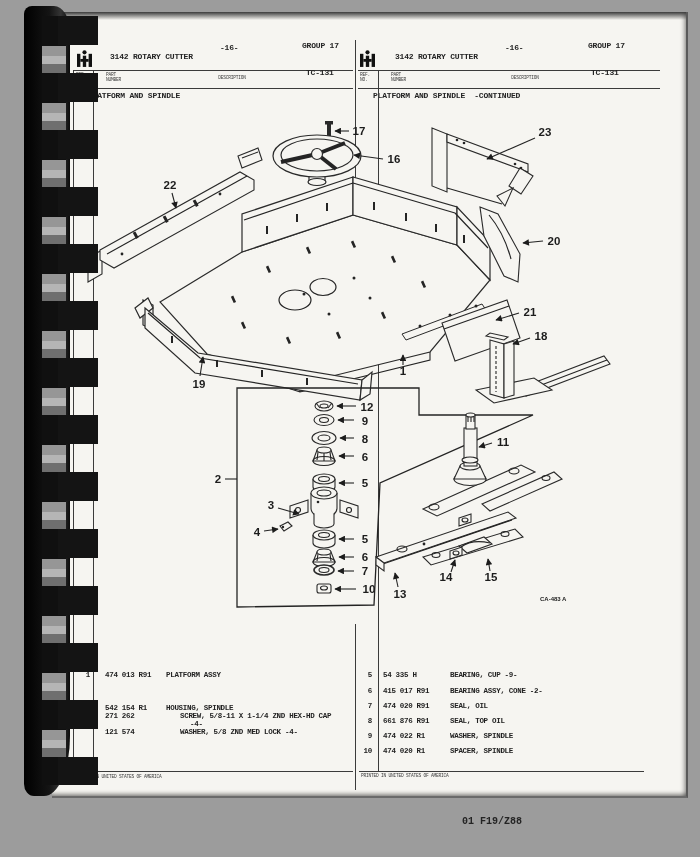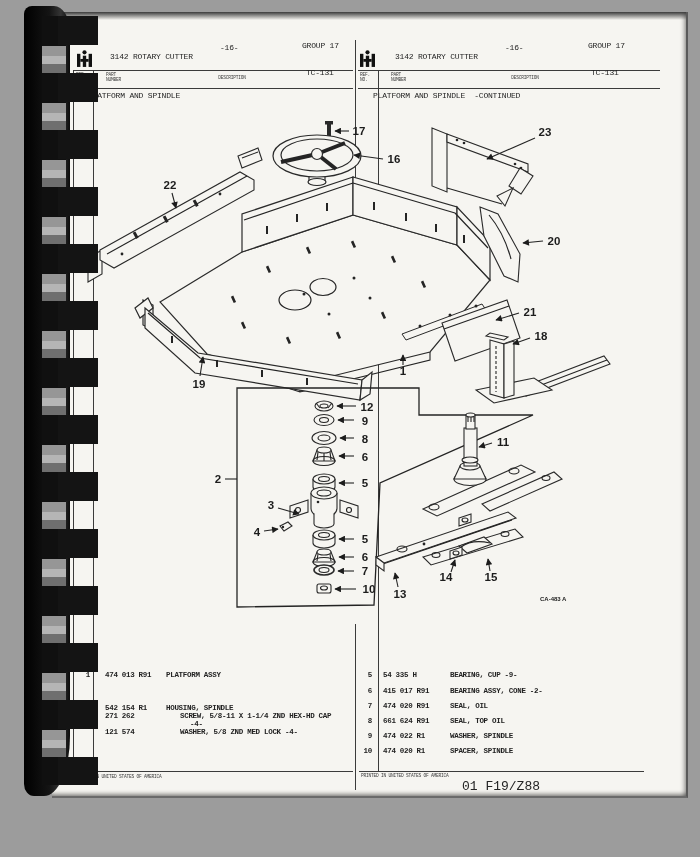--- a/index.html
+++ b/index.html
@@ -14,23 +14,23 @@
            background:linear-gradient(180deg,#3c3c3c,rgba(70,70,70,0)); }
   
   .spine { position:absolute; left:24px; top:6px; width:46px; height:790px; z-index:2;
            background:linear-gradient(90deg,#000 0%,#141414 55%,#353535 80%,#0b0b0b 100%);
            border-radius:8px 16px 26px 10px / 8px 26px 60px 12px; }
   .comb-rings { position:absolute; left:42px; top:16px; width:24px; height:769px; z-index:3;
            background:repeating-linear-gradient(180deg,#101010 0px 30px,#969696 30px 40px,#b5b5b5 40px 48px,#6f6f6f 48px 57px); }
   .comb-teeth { position:absolute; left:58px; top:16px; width:40px; height:769px; z-index:4;
            background:repeating-linear-gradient(180deg,#141414 0px 29px,rgba(0,0,0,0) 29px 57px); }
   .t { position:absolute; white-space:pre; color:#242424; }
-  .b { font-weight:normal; }
+  .b { font-weight:bold; }
   .f8  { font-size:8px; letter-spacing:-0.2px; }
-  .f7  { font-size:13px; }
+  .f7  { font-size:10px;margin-top:37px; }
   .f45 { font-size:4.5px; letter-spacing:-0.2px; color:#3a3a3a; line-height:5px; }
   .hline { position:absolute; height:1px; background:#3b3b3b; }
   .vline { position:absolute; width:1px;  background:#3b3b3b; }
   .prow span { position:absolute; top:0; }
   .lref  { left:22px; width:16px; text-align:right; }
   .lnum  { left:53px; }
   .ldesc { left:114px;text-align:right; }
   .ldesc2{ left:128px; }
   .ldesc3{ left:138px; }
   .rref  { left:298px; width:22px; text-align:right; }
@@ -392,21 +392,21 @@
         <span class="rnum">415 017 R91</span>
         <span class="rdesc">BEARING ASSY, CONE -2-</span>
       </div>
     <div class="prow" style="top:690px">
       <span class="rref">7</span>
         <span class="rnum">474 020 R91</span>
         <span class="rdesc">SEAL, OIL</span>
       </div>
     <div class="prow" style="top:705px">
       <span class="rref">8</span>
-        <span class="rnum">661 624 R91</span>
+        <span class="rnum">661 876 R91</span>
         <span class="rdesc">SEAL, TOP OIL</span>
       </div>
     <div class="prow" style="top:720px">
       <span class="rref">9</span>
         <span class="rnum">474 022 R1</span>
         <span class="rdesc">WASHER, SPINDLE</span>
       </div>
     <div class="prow" style="top:735px">
       <span class="rref">10</span>
         <span class="rnum">474 020 R1</span>

